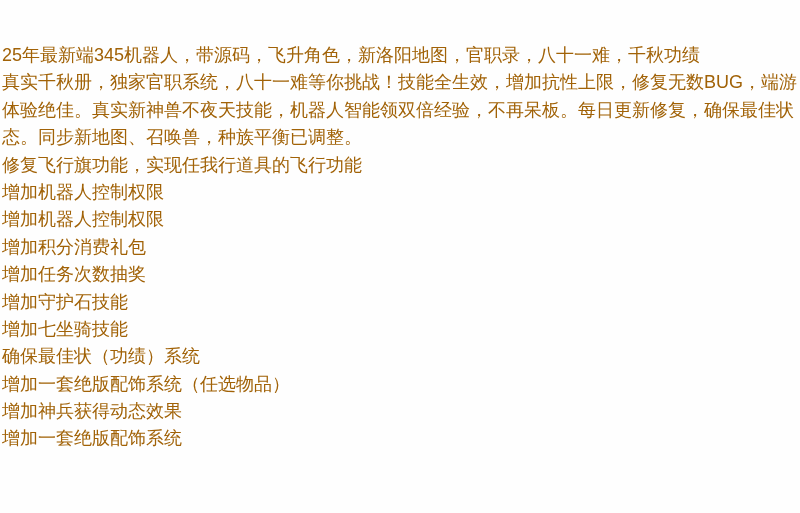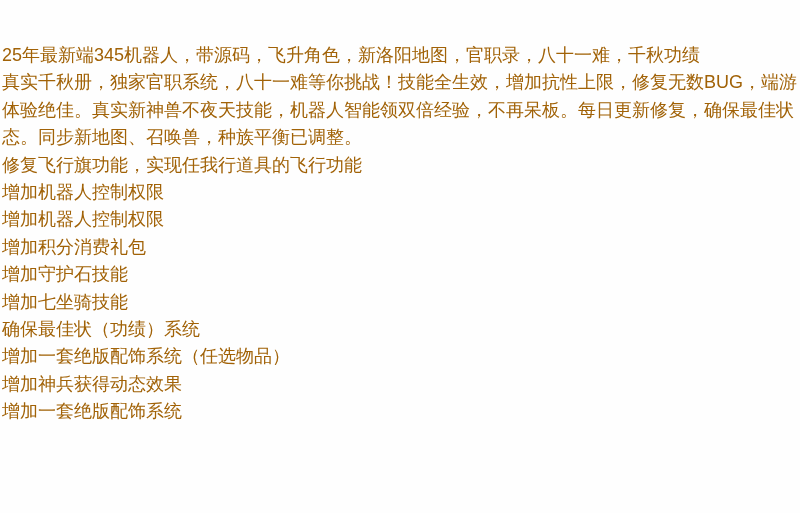--- a/index.html
+++ b/index.html
@@ -32,19 +32,20 @@
 
 <div class="doc">
     <div class="line">25年最新端345机器人，带源码，飞升角色，新洛阳地图，官职录，八十一难，千秋功绩</div>
     <div class="line">真实千秋册，独家官职系统，八十一难等你挑战！技能全生效，增加抗性上限，修复无数BUG，端游</div>
     <div class="line">体验绝佳。真实新神兽不夜天技能，机器人智能领双倍经验，不再呆板。每日更新修复，确保最佳状</div>
     <div class="line">态。同步新地图、召唤兽，种族平衡已调整。</div>
     <div class="line">修复飞行旗功能，实现任我行道具的飞行功能</div>
     <div class="line">增加机器人控制权限</div>
     <div class="line">增加机器人控制权限</div>
     <div class="line">增加积分消费礼包</div>
+    <div class="line">增加任务次数抽奖</div>
     <div class="line">增加守护石技能</div>
     <div class="line">增加七坐骑技能</div>
     <div class="line">确保最佳状（功绩）系统</div>
     <div class="line">增加一套绝版配饰系统（任选物品）</div>
     <div class="line">增加神兵获得动态效果</div>
     <div class="line">增加一套绝版配饰系统</div>
   </div>
 
 </body></html>

